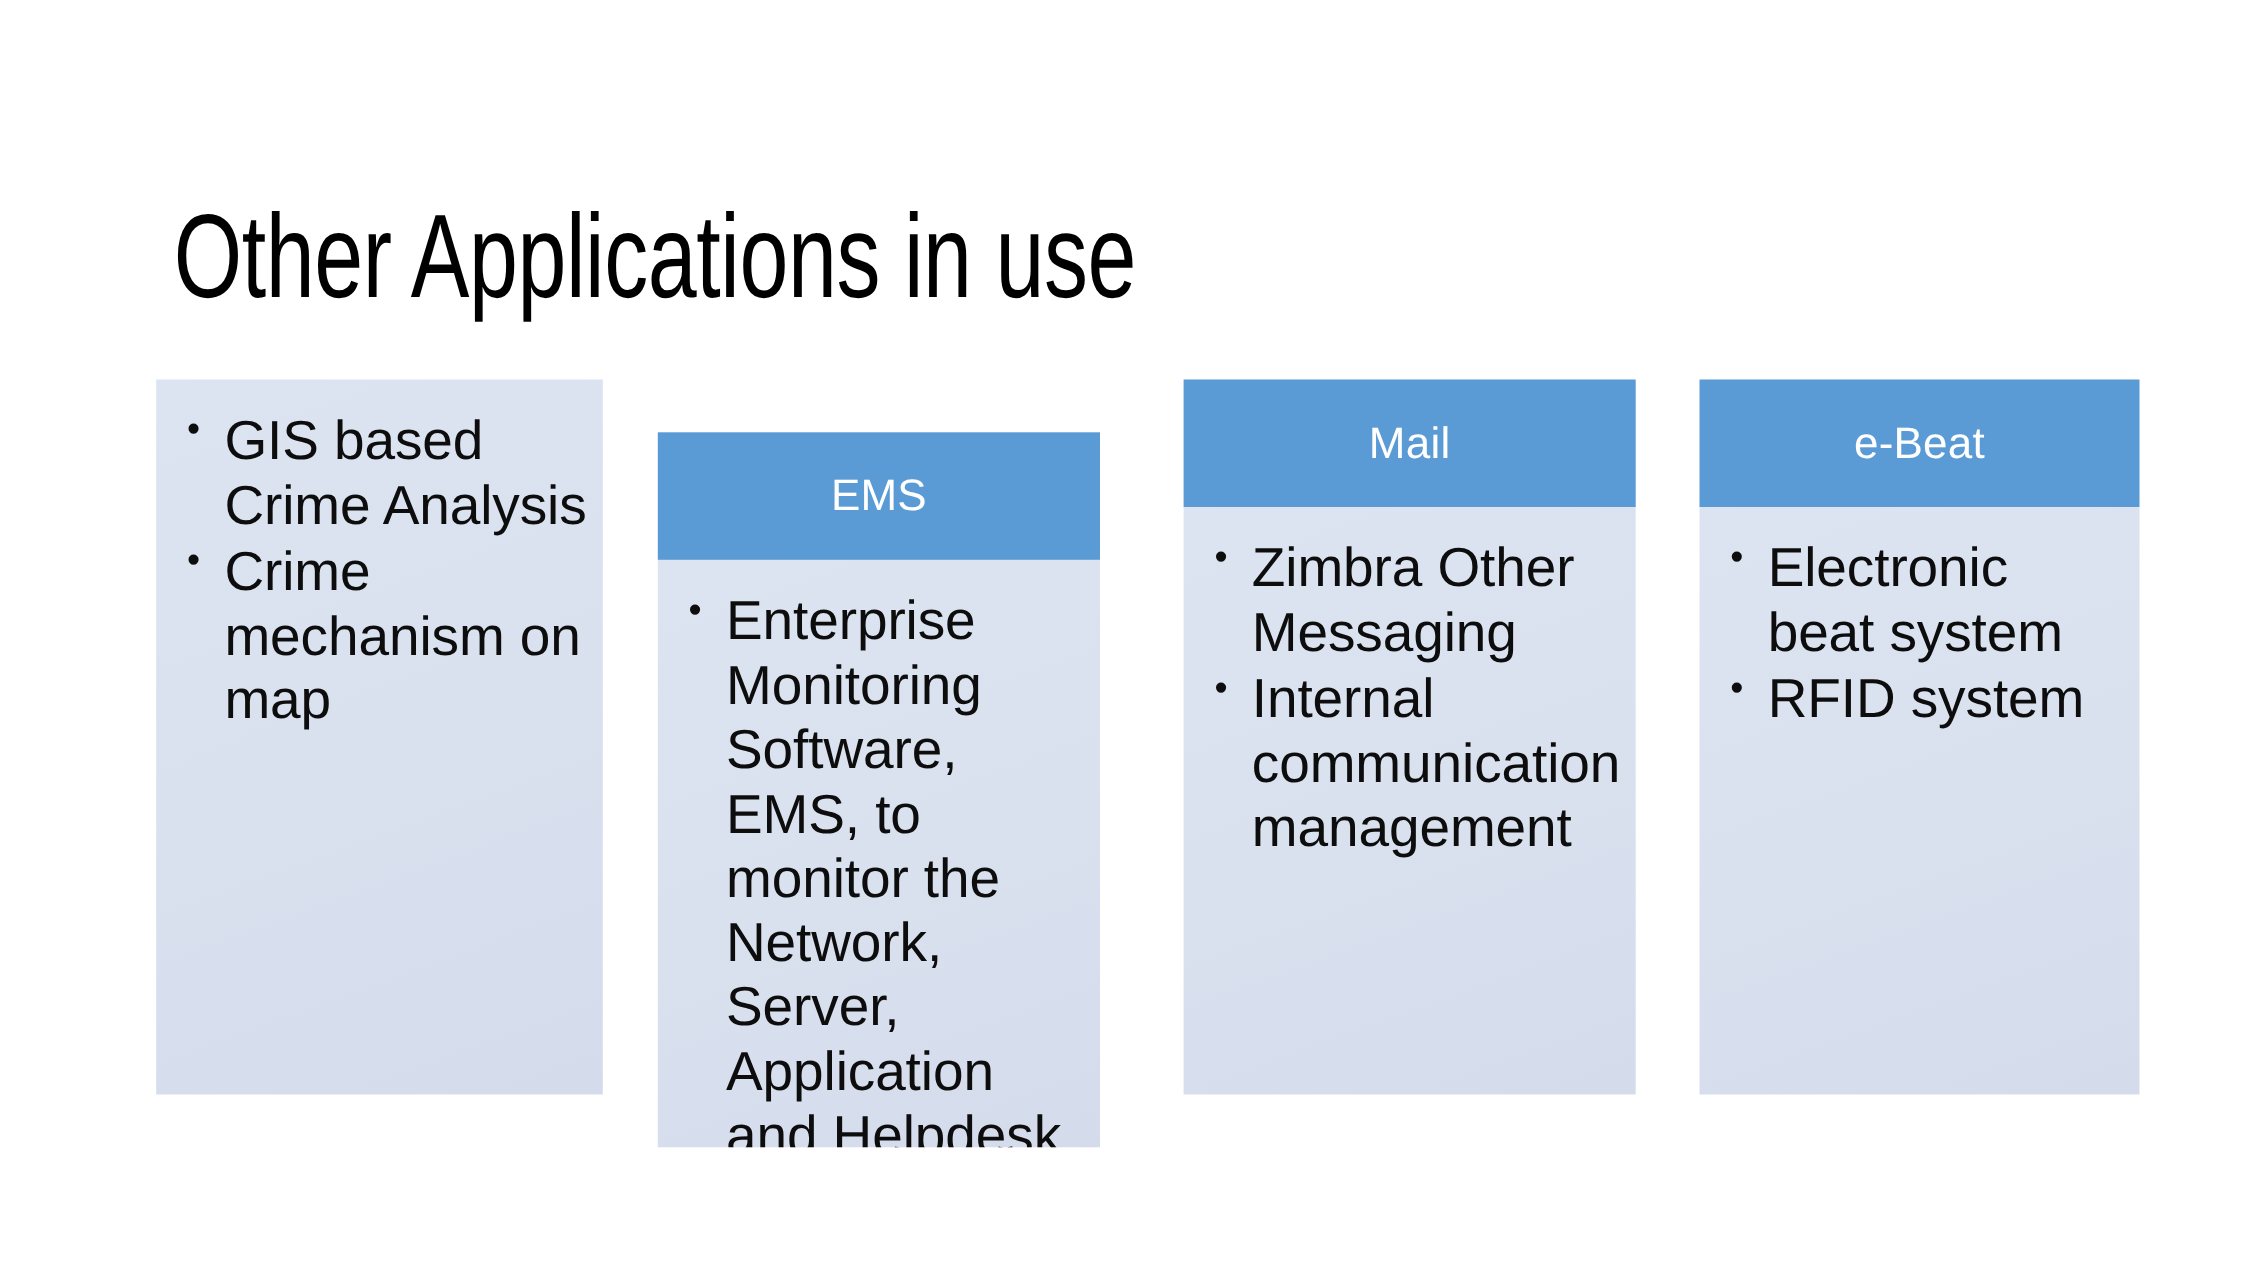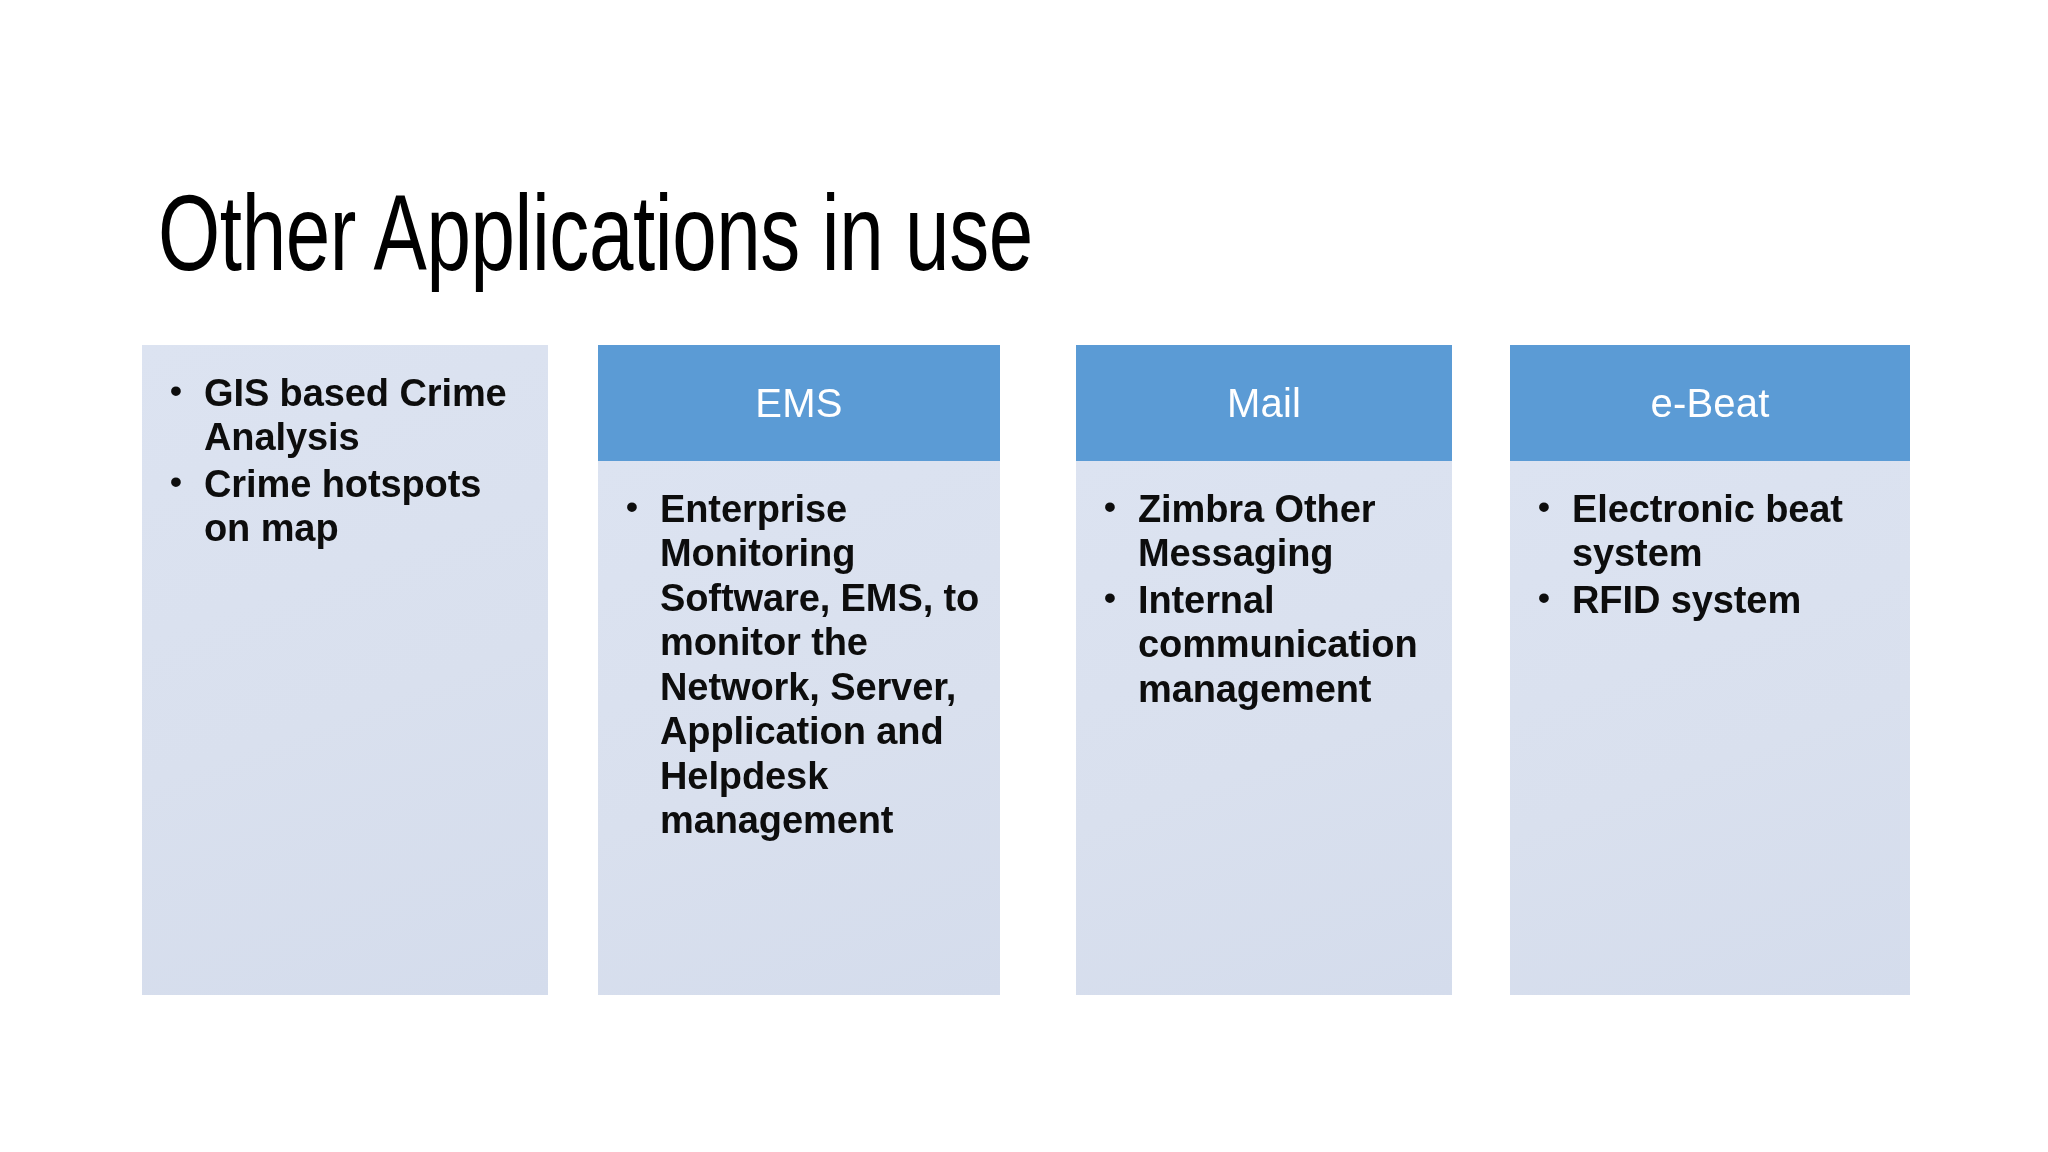--- a/index.html
+++ b/index.html
@@ -87,23 +87,23 @@
   }
 
   ul.bullets {
     margin: 0;
     padding: 0 0 0 44px;
     list-style: none;
   }
   ul.bullets li {
     position: relative;
     color: #0d0d0d;
-    font-size: 38px;
+    font-size: 50px;
     line-height: 1.17;
-    font-weight: 700;
+    font-weight: 400;
     margin: 0 0 2px 0;
     padding: 0 0 0 4px;
     letter-spacing: -0.1px;
     word-wrap: break-word;
   }
   ul.bullets li::before {
     content: "\2022";
     position: absolute;
     left: -30px;
     top: -1px;
@@ -118,28 +118,28 @@
 <div id="slide">
 
   <h1 id="slide-title">Other Applications in use</h1>
 
   <div id="cards">
 
     <div class="card" style="flex:0 0 406px;">
       <div class="card-body">
         <ul class="bullets">
           <li>GIS based Crime Analysis</li>
-          <li>Crime hotspots on map</li>
+          <li>Crime mechanism on map</li>
         </ul>
       </div>
     </div>
 
     <div class="card-spacer" style="flex:0 0 50px;"></div>
 
-    <div class="card" style="flex:0 0 402px;">
+    <div class="card" style="flex:0 0 402px;margin-top:48px;">
       <div class="card-header">EMS</div>
       <div class="card-body">
         <ul class="bullets">
           <li>Enterprise Monitoring Software, EMS, to monitor the Network, Server, Application and Helpdesk management</li>
         </ul>
       </div>
     </div>
 
     <div class="card-spacer" style="flex:0 0 55px;"></div>
 

